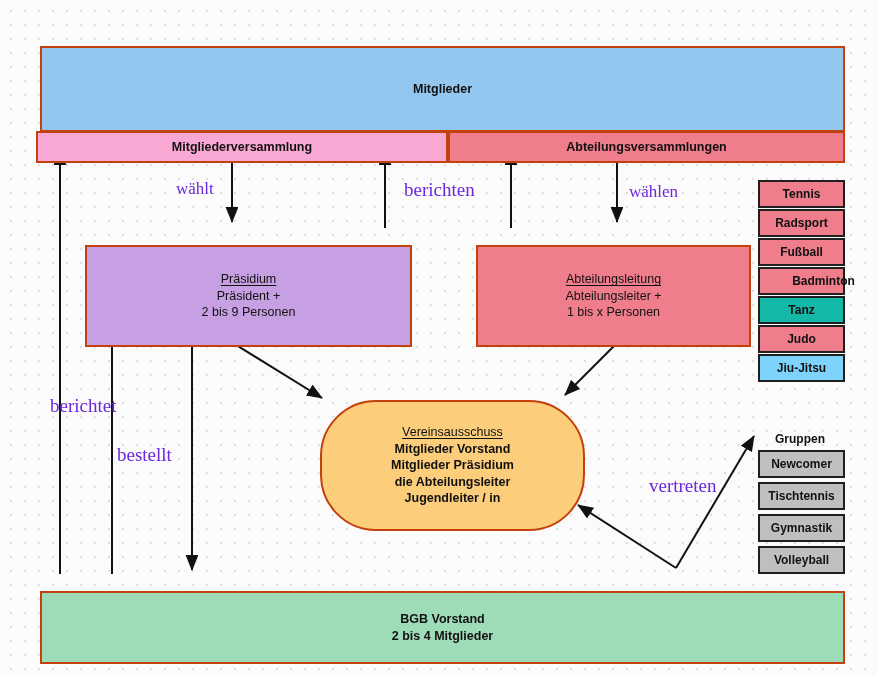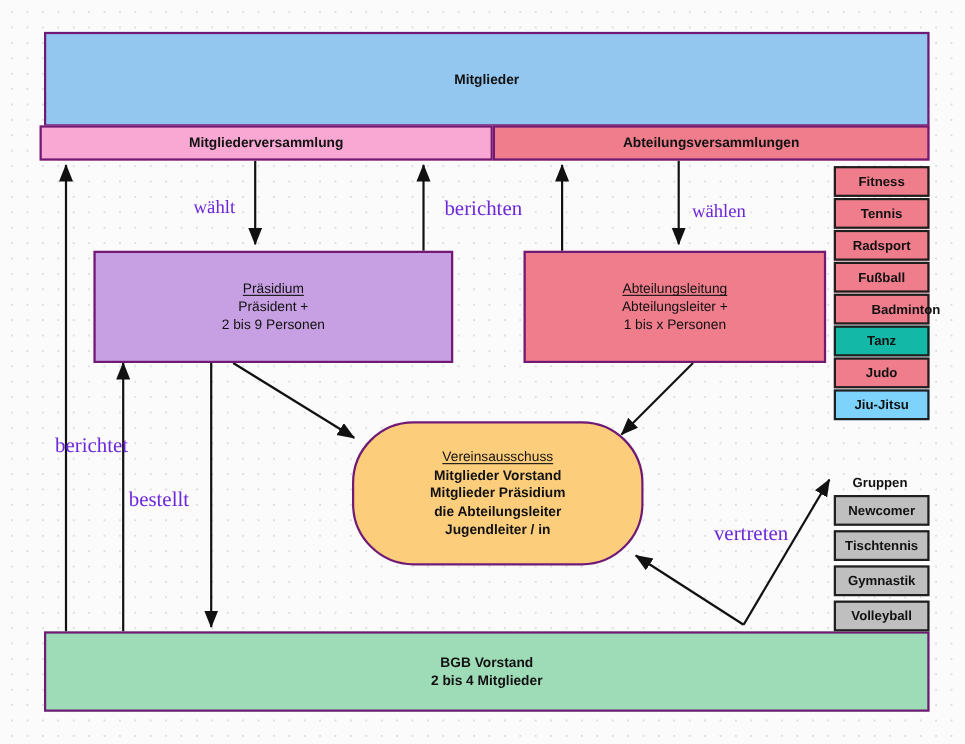--- a/index.html
+++ b/index.html
@@ -9,29 +9,30 @@
     background-image:radial-gradient(#dedede 1px, transparent 1px);
     background-size:14px 14px;
     background-position:4px 4px;
     font-family:"Liberation Sans", sans-serif;
     overflow:hidden;
     position:relative;
   }
   #stage{position:absolute;inset:0;}
   .box{
     position:absolute;
-    border:2px solid #701a75;
+    border:2px solid #c2410c;
     box-sizing:border-box;
     display:flex;
     flex-direction:column;
     align-items:center;
     justify-content:center;
     text-align:center;
     color:#111;
     line-height:1.32;
+    margin-top:17px;
   }
   .title-bold{font-weight:bold;font-size:12.5px;}
   .title-underline{font-weight:normal;font-size:12.5px;text-decoration:underline;text-underline-offset:2px;}
   .sub{font-size:12.5px;font-weight:normal;}
   .sub-bold{font-size:12.5px;font-weight:bold;}
   .chip{
     position:absolute;
     border:2px solid #1f1f1f;
     box-sizing:border-box;
     display:flex;align-items:center;justify-content:center;
@@ -115,23 +116,20 @@
     <span class="sub-bold">Mitglieder Präsidium</span>
     <span class="sub-bold">die Abteilungsleiter</span>
     <span class="sub-bold">Jugendleiter / in</span>
   </div>
 
   <div class="box" style="left:40px;top:574px;width:805px;height:73px;background:#9EDCB8;">
     <span class="title-bold">BGB Vorstand</span>
     <span class="sub-bold">2 bis 4 Mitglieder</span>
   </div>
 
-  <div class="chip" style="left:758px;top:151px;width:87px;height:28px;background:#EF7D8C;">
-    <span>Fitness</span>
-  </div>
   <div class="chip" style="left:758px;top:180px;width:87px;height:28px;background:#EF7D8C;">
     <span>Tennis</span>
   </div>
   <div class="chip" style="left:758px;top:209px;width:87px;height:28px;background:#EF7D8C;">
     <span>Radsport</span>
   </div>
   <div class="chip" style="left:758px;top:238px;width:87px;height:28px;background:#EF7D8C;">
     <span>Fußball</span>
   </div>
   <div class="chip" style="left:758px;top:267px;width:87px;height:28px;background:#EF7D8C;padding-left:44px;">

